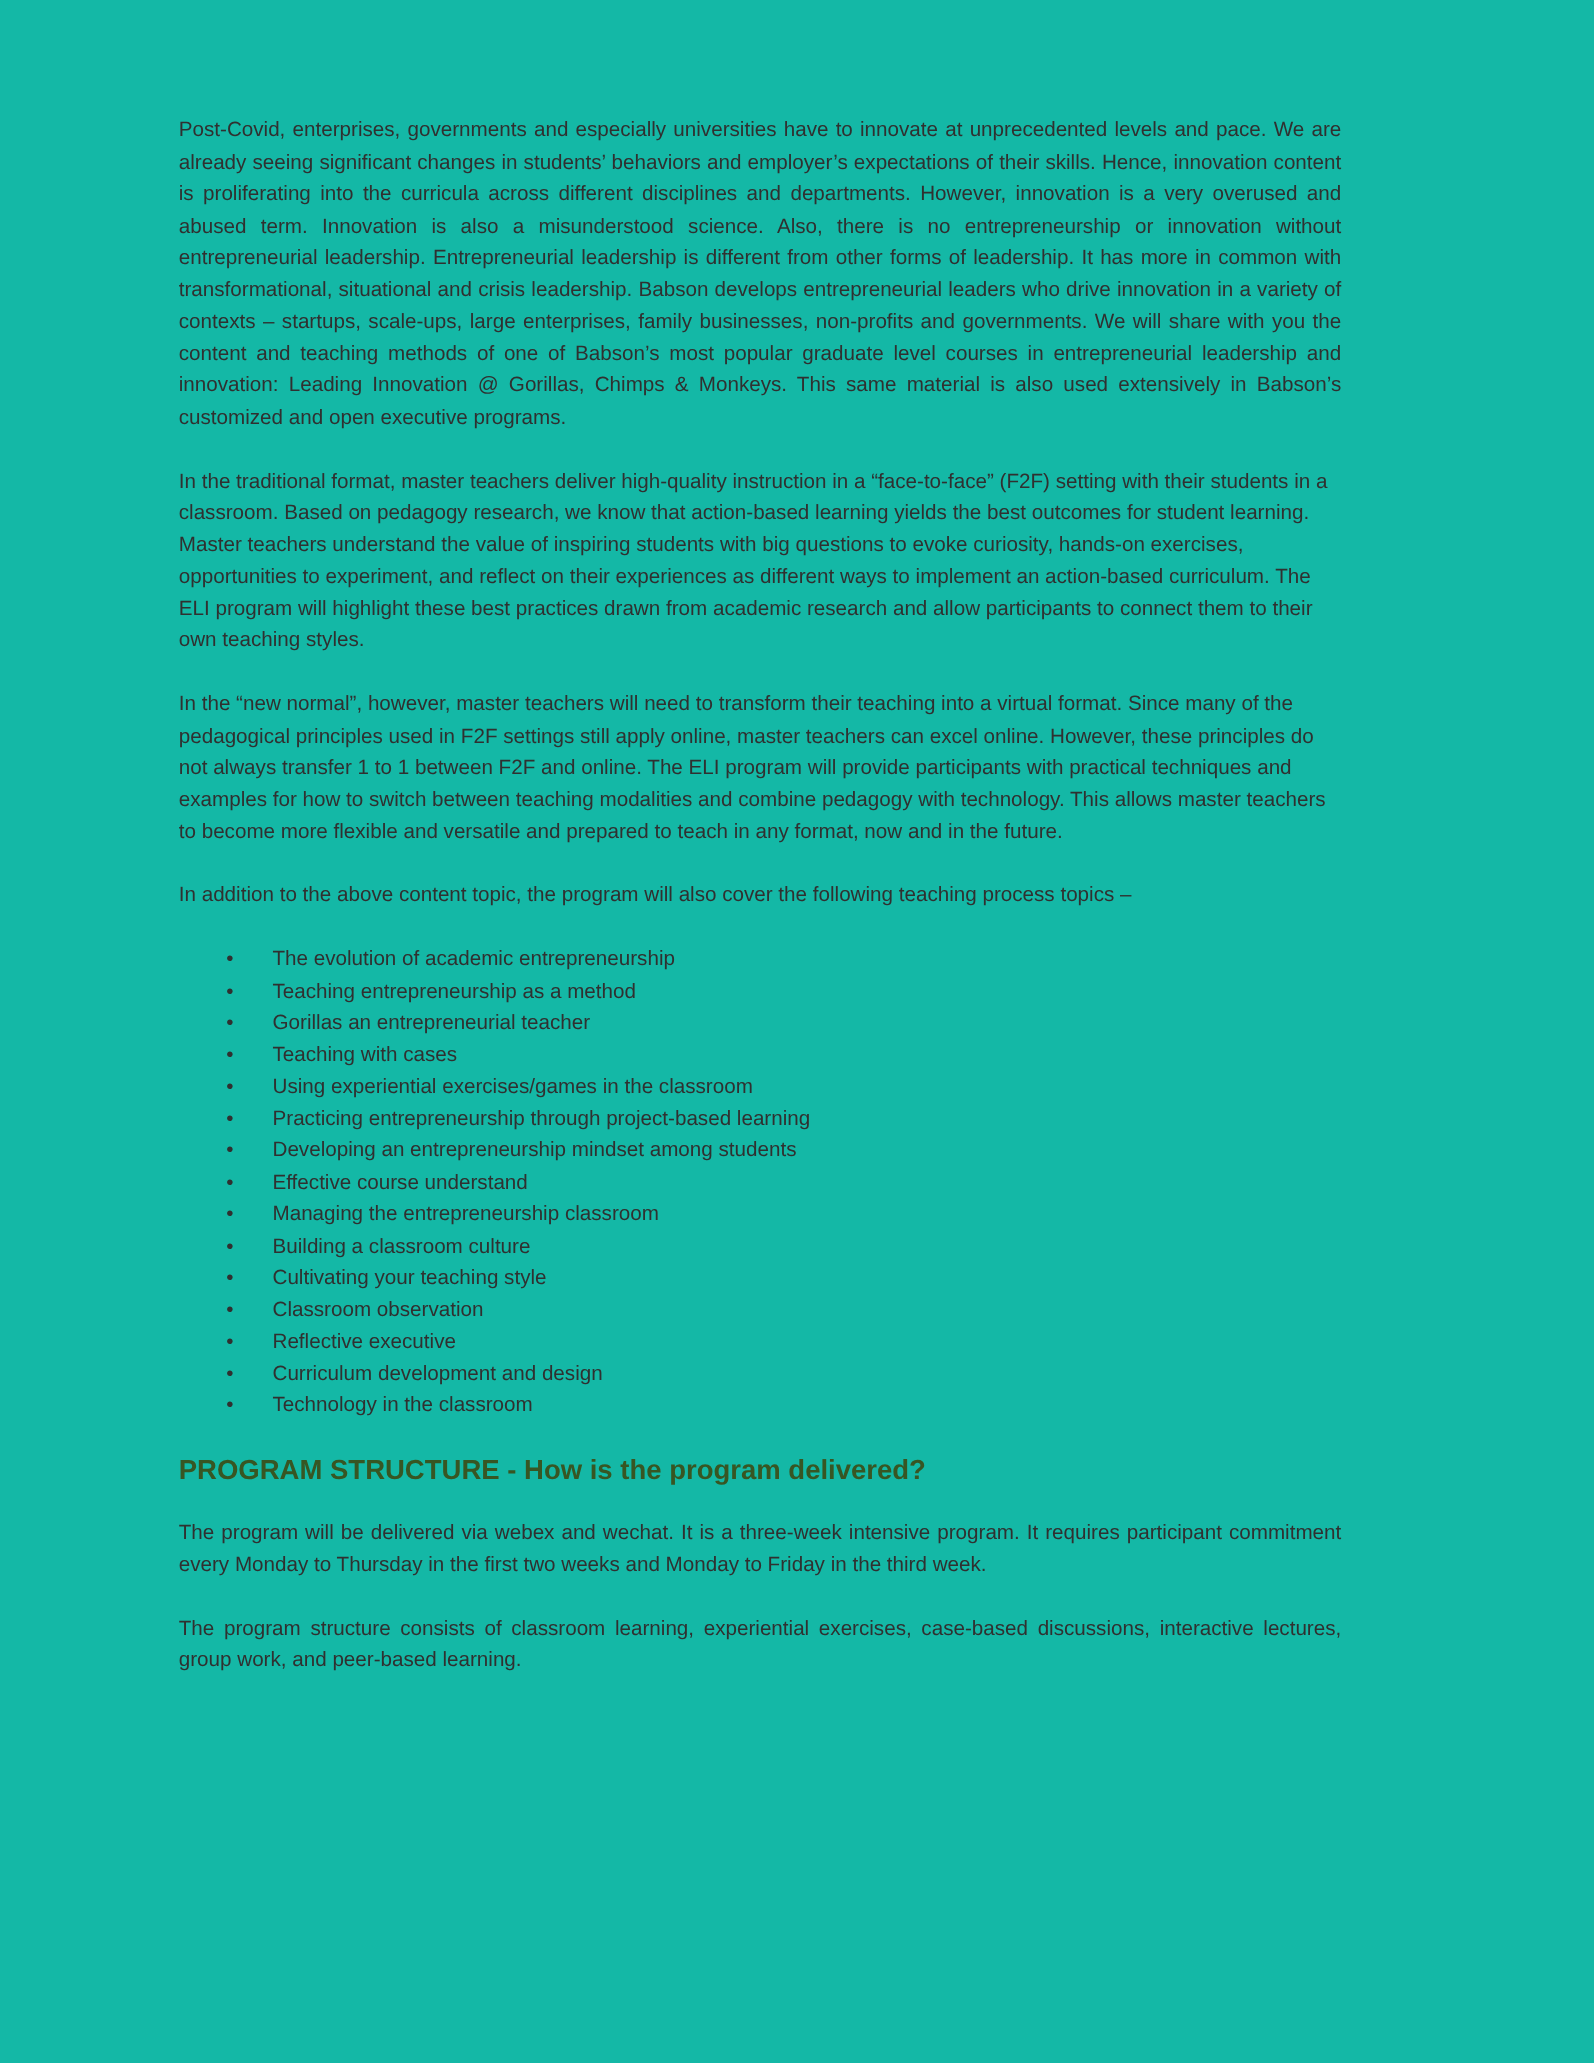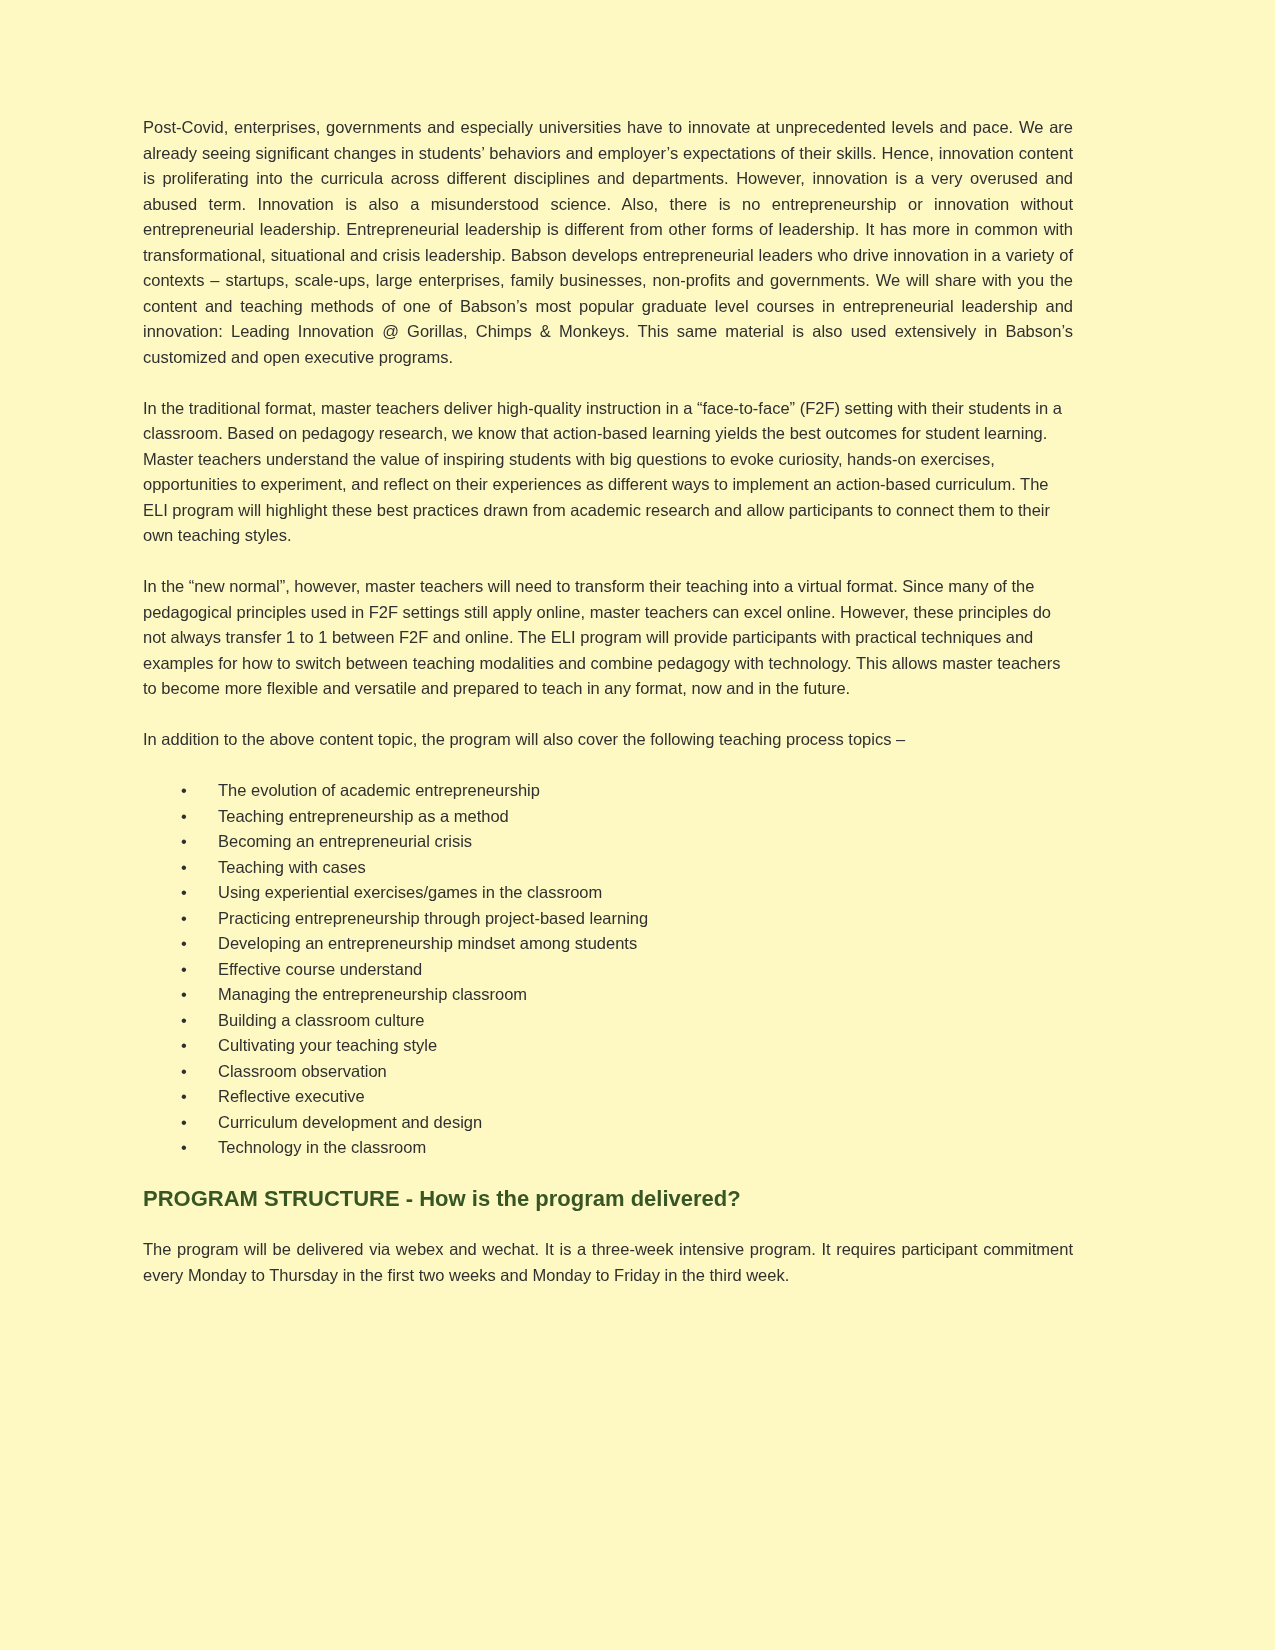--- a/index.html
+++ b/index.html
@@ -10,22 +10,22 @@
   body {
     width: 1275px;
     height: 1650px;
     font-family: "Liberation Sans", sans-serif;
     color: #303030;
   }
   .page {
     box-sizing: border-box;
     width: 1275px;
     height: 1650px;
-    padding: 115px 202px 40px 143px;
-    background: #fef9c3;
+    padding: 92px 202px 40px 143px;
+    background: #14b8a6;
     overflow: hidden;
   }
   .para {
     margin: 0 0 25.5px 0;
     font-size: 16.5px;
     line-height: 25.5px;
     font-weight: 400;
   }
   .justify {
     text-align: justify;
@@ -74,21 +74,21 @@
     <li>
       <span class="marker">•</span>
       <span class="li-text">The evolution of academic entrepreneurship</span>
     </li>
     <li>
       <span class="marker">•</span>
       <span class="li-text">Teaching entrepreneurship as a method</span>
     </li>
     <li>
       <span class="marker">•</span>
-      <span class="li-text">Becoming an entrepreneurial crisis</span>
+      <span class="li-text">Gorillas an entrepreneurial teacher</span>
     </li>
     <li>
       <span class="marker">•</span>
       <span class="li-text">Teaching with cases</span>
     </li>
     <li>
       <span class="marker">•</span>
       <span class="li-text">Using experiential exercises/games in the classroom</span>
     </li>
     <li>
@@ -130,14 +130,15 @@
     <li>
       <span class="marker">•</span>
       <span class="li-text">Technology in the classroom</span>
     </li>
   </ul>
 
   <h2 class="section-heading">PROGRAM STRUCTURE - How is the program delivered?</h2>
 
   <p class="para justify">The program will be delivered via webex and wechat. It is a three-week intensive program. It requires participant commitment every Monday to Thursday in the first two weeks and Monday to Friday in the third week.</p>
 
+  <p class="para justify">The program structure consists of classroom learning, experiential exercises, case-based discussions, interactive lectures, group work, and peer-based learning.</p>
 
 </div>
 
 </body></html>

